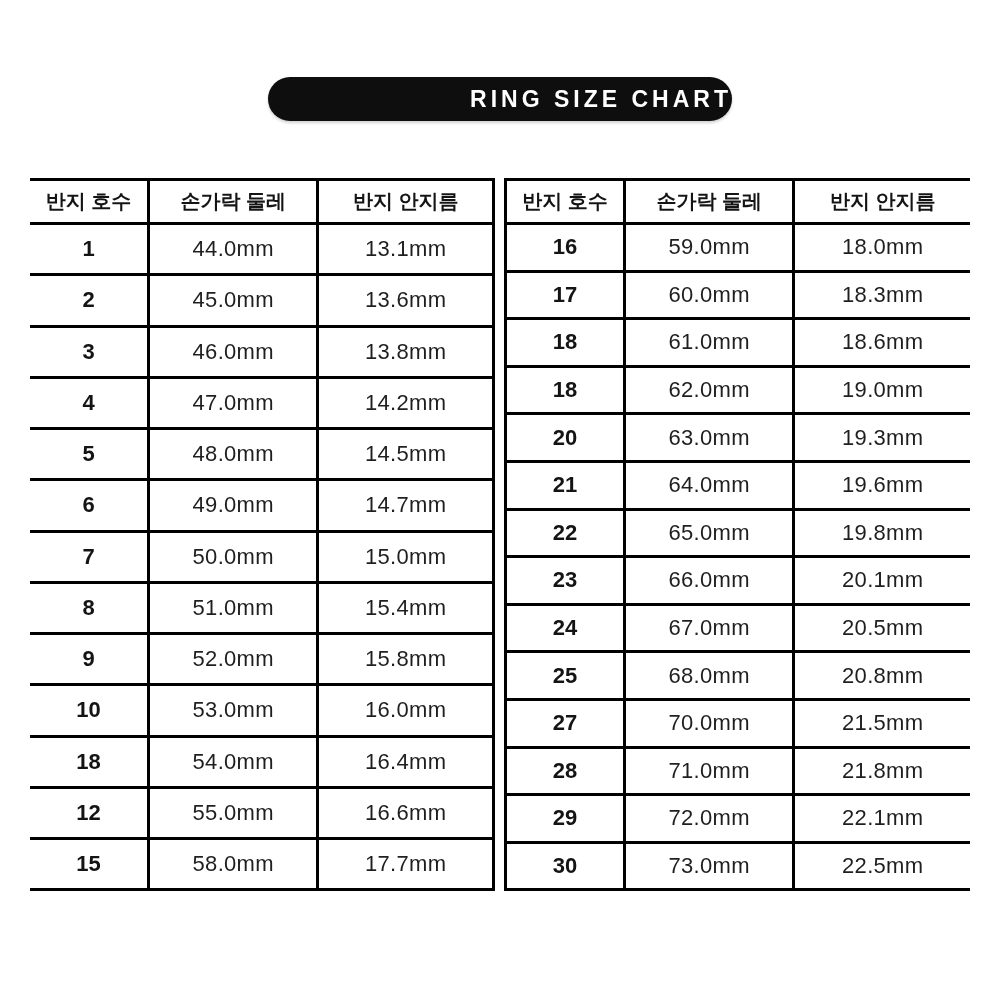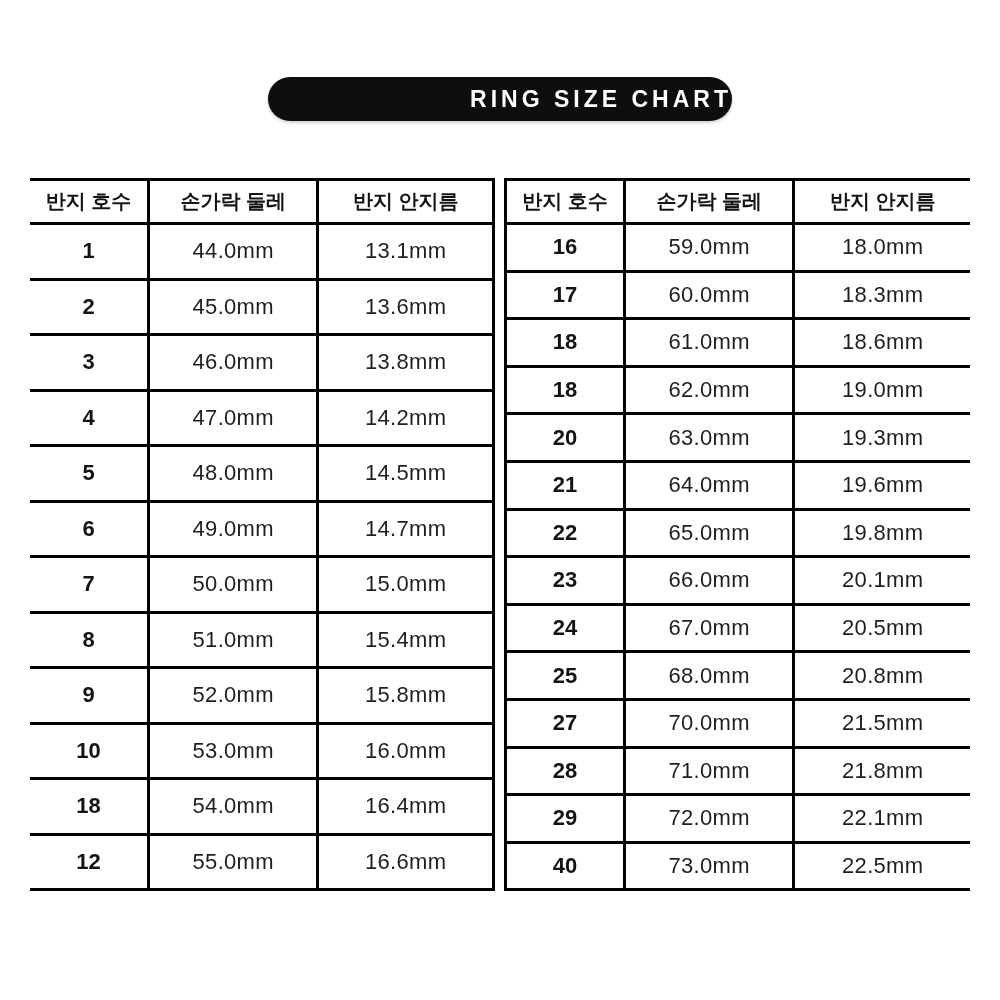--- a/index.html
+++ b/index.html
@@ -165,20 +165,25 @@
           <tr>
             <td class="num">18</td>
             <td>54.0mm</td>
             <td>16.4mm</td>
           </tr>
           <tr>
             <td class="num">12</td>
             <td>55.0mm</td>
             <td>16.6mm</td>
           </tr>
+          <tr>
+            <td class="num">15</td>
+            <td>58.0mm</td>
+            <td>17.7mm</td>
+          </tr>
         </tbody>
     </table>
 
     <table class="size-table right">
       <colgroup>
         <col class="col-num">
           <col class="col-circ">
           <col class="col-diam">
       </colgroup>
       <thead>
@@ -248,21 +253,21 @@
             <td class="num">28</td>
             <td>71.0mm</td>
             <td>21.8mm</td>
           </tr>
           <tr>
             <td class="num">29</td>
             <td>72.0mm</td>
             <td>22.1mm</td>
           </tr>
           <tr>
-            <td class="num">40</td>
+            <td class="num">30</td>
             <td>73.0mm</td>
             <td>22.5mm</td>
           </tr>
         </tbody>
     </table>
 
   </div>
 </div>
 
 </body></html>

